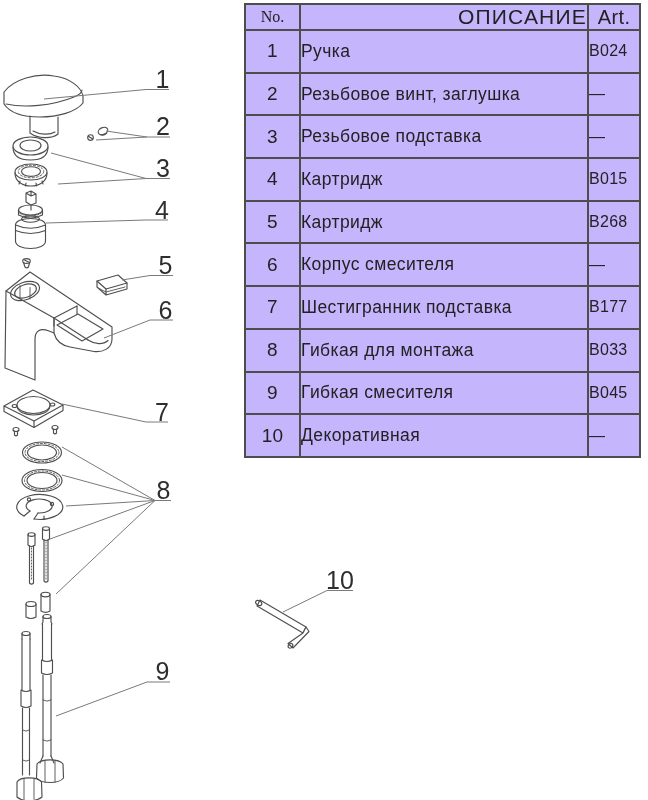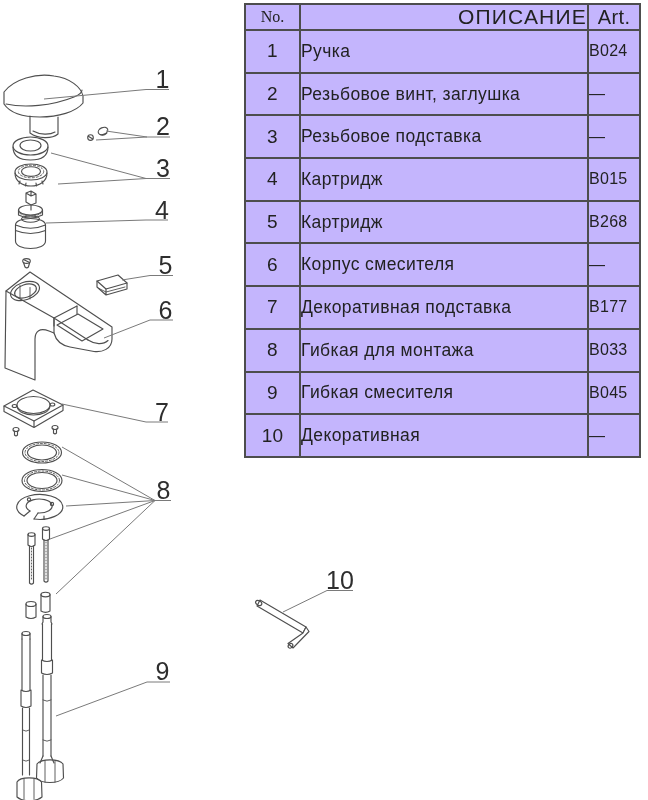--- a/index.html
+++ b/index.html
@@ -229,21 +229,21 @@
         <td class="desc">Картридж</td>
         <td class="art">B268</td>
       </tr>
       <tr>
         <td class="no">6</td>
         <td class="desc">Корпус смесителя</td>
         <td class="art">—</td>
       </tr>
       <tr>
         <td class="no">7</td>
-        <td class="desc">Декоративная подставка</td>
+        <td class="desc">Шестигранник подставка</td>
         <td class="art">B177</td>
       </tr>
       <tr>
         <td class="no">8</td>
         <td class="desc">Гибкая для монтажа</td>
         <td class="art">B033</td>
       </tr>
       <tr>
         <td class="no">9</td>
         <td class="desc">Гибкая смесителя</td>

